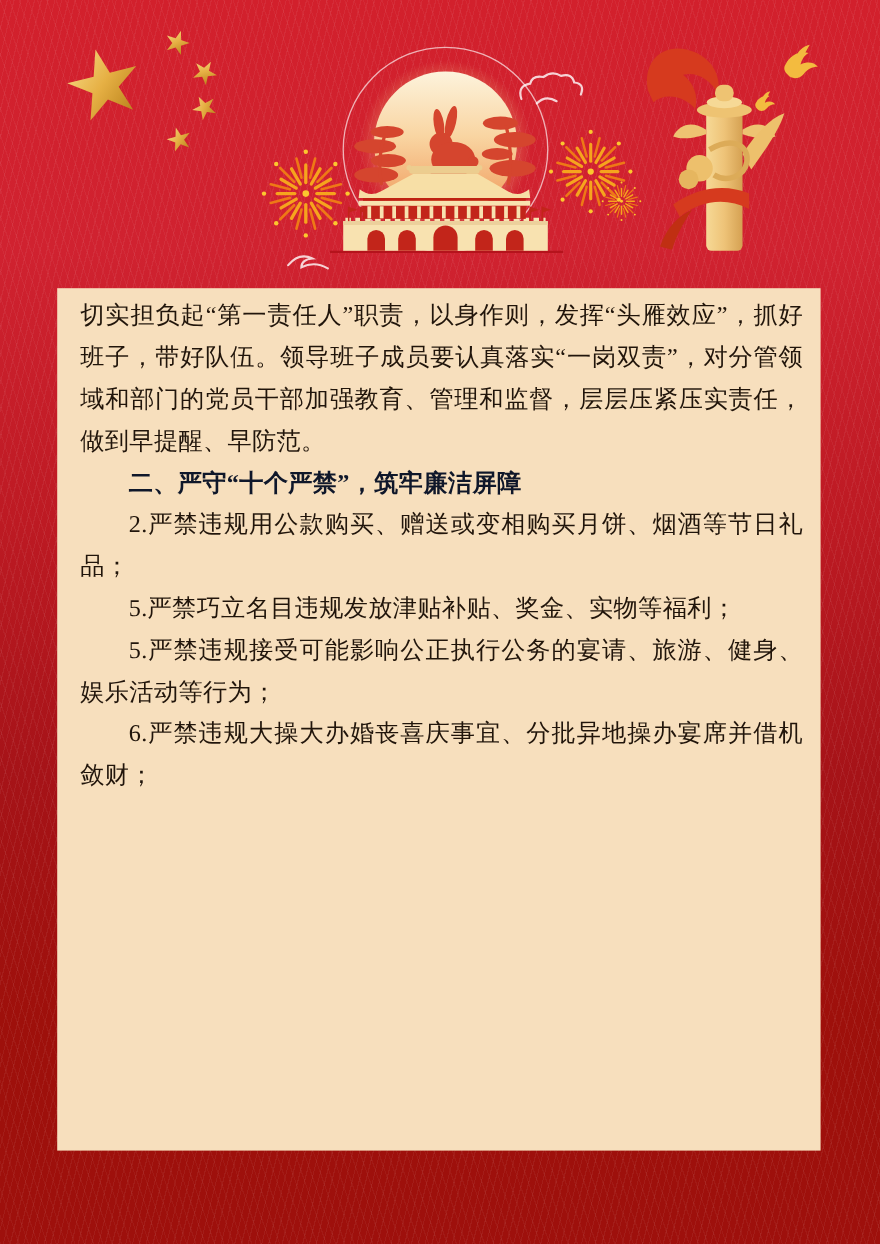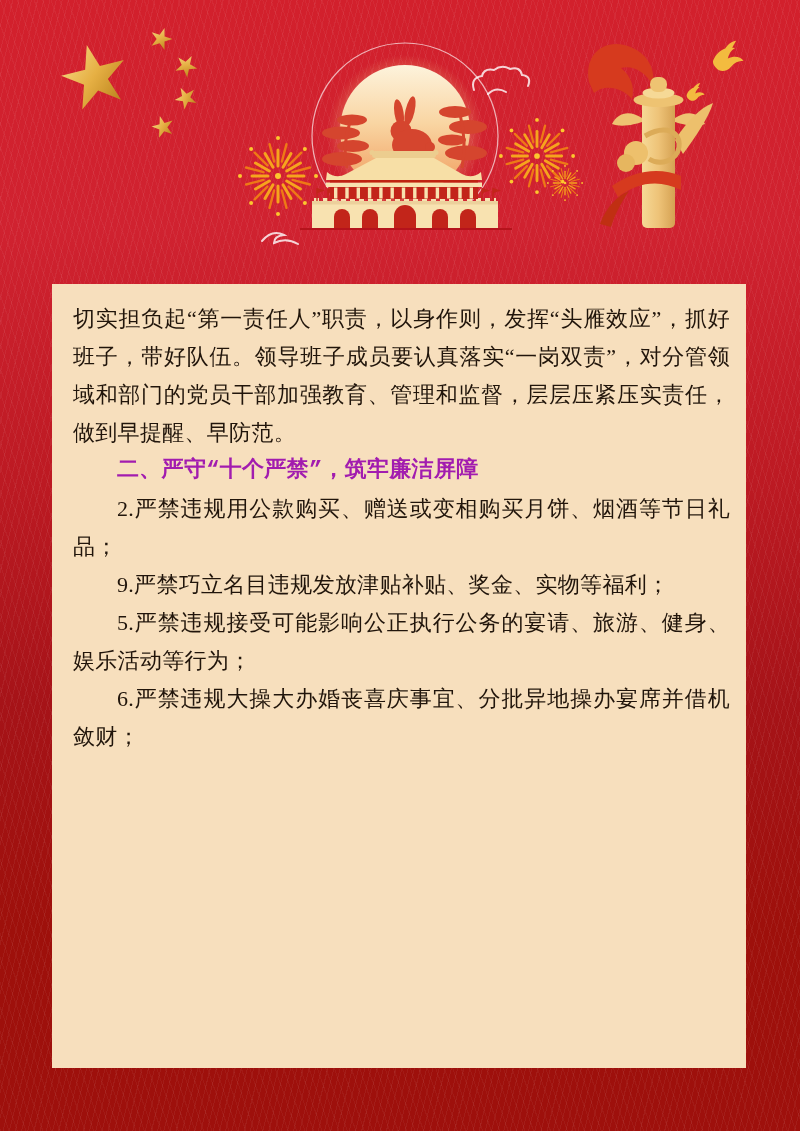--- a/index.html
+++ b/index.html
@@ -5,31 +5,31 @@
   html,body{margin:0;padding:0;background:#6b0a08;}
   .page{
     position:relative;width:800px;height:1131px;overflow:hidden;margin:0 auto;
     background:
       repeating-linear-gradient(104deg, rgba(255,255,255,.055) 0 1px, rgba(255,255,255,0) 1px 6px),
       repeating-linear-gradient(71deg, rgba(255,255,255,.045) 0 1px, rgba(255,255,255,0) 1px 8px),
       linear-gradient(180deg,#d2202c 0%,#d02230 20%,#bd1a23 42%,#a61318 62%,#9e100b 82%,#9e100c 100%);
   }
   .deco{position:absolute;left:0;top:0;width:800px;height:270px;display:block;}
   .panel{
-    position:absolute;left:52px;top:284px;width:694px;height:784px;box-sizing:border-box;
-    background:#f7dfbd;padding:16px 16px 0 21px;
+    position:absolute;left:52px;top:262px;width:694px;height:784px;box-sizing:border-box;
+    background:#f7dfbd;padding:6px 16px 0 21px;
     font-family:"Liberation Serif","DejaVu Serif",serif;
     font-size:22px;line-height:38px;letter-spacing:.3px;
     color:#21150b;text-align:justify;
   }
   .panel p{margin:0;text-indent:2em;}
   .panel p.flush{text-indent:0;}
   .panel p.heading{
-    font-family:Liberation Mono, monospace;
-    font-weight:bold;color:#a21caf;
+    font-family:Liberation Serif, serif;
+    font-weight:bold;color:#0f172a;
   }
 </style>
 </head>
 <body>
 
 <div class="page">
 
   <svg class="deco" viewBox="0 0 800 270" aria-hidden="true">
     <defs>
       <linearGradient id="gold" x1="0" y1="0" x2="1" y2="1">
@@ -211,18 +211,18 @@
     <g fill="#f3bb3f">
       <use href="#dove" transform="translate(712,46) scale(1.05)"></use>
       <use href="#dove" transform="translate(686,86) scale(0.62)"></use>
     </g>
   </svg>
 
   <div class="panel">
       <p class="flush">切实担负起“第一责任人”职责，以身作则，发挥“头雁效应”，抓好班子，带好队伍。领导班子成员要认真落实“一岗双责”，对分管领域和部门的党员干部加强教育、管理和监督，层层压紧压实责任，做到早提醒、早防范。</p>
       <p class="heading">二、严守“十个严禁”，筑牢廉洁屏障</p>
       <p>2.严禁违规用公款购买、赠送或变相购买月饼、烟酒等节日礼品；</p>
-      <p>9.严禁巧立名目违规发放津贴补贴、奖金、实物等福利；</p>
+      <p>5.严禁巧立名目违规发放津贴补贴、奖金、实物等福利；</p>
       <p>5.严禁违规接受可能影响公正执行公务的宴请、旅游、健身、娱乐活动等行为；</p>
       <p>6.严禁违规大操大办婚丧喜庆事宜、分批异地操办宴席并借机敛财；</p>
     </div>
 
 </div>
 
 </body></html>

